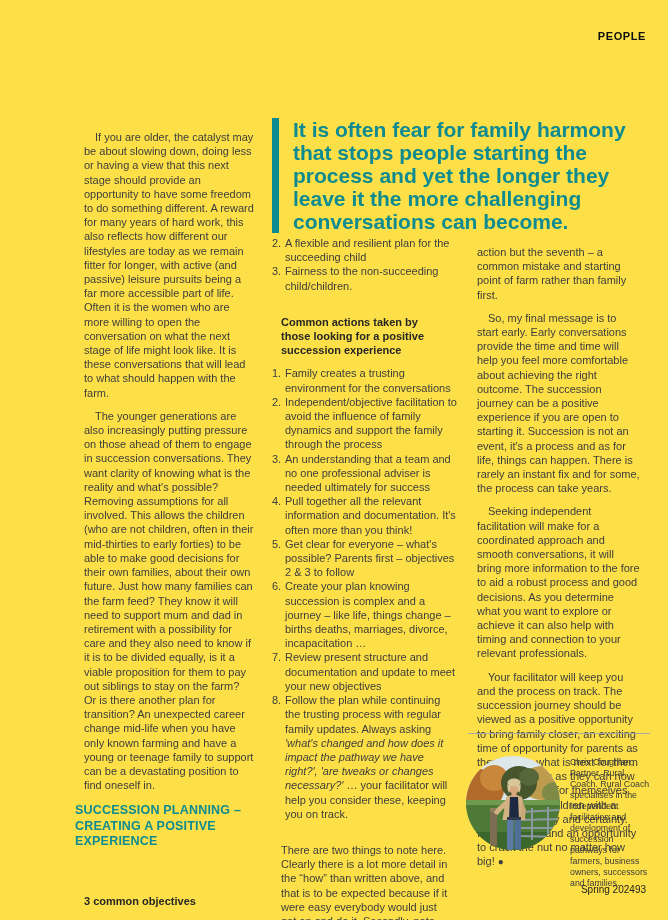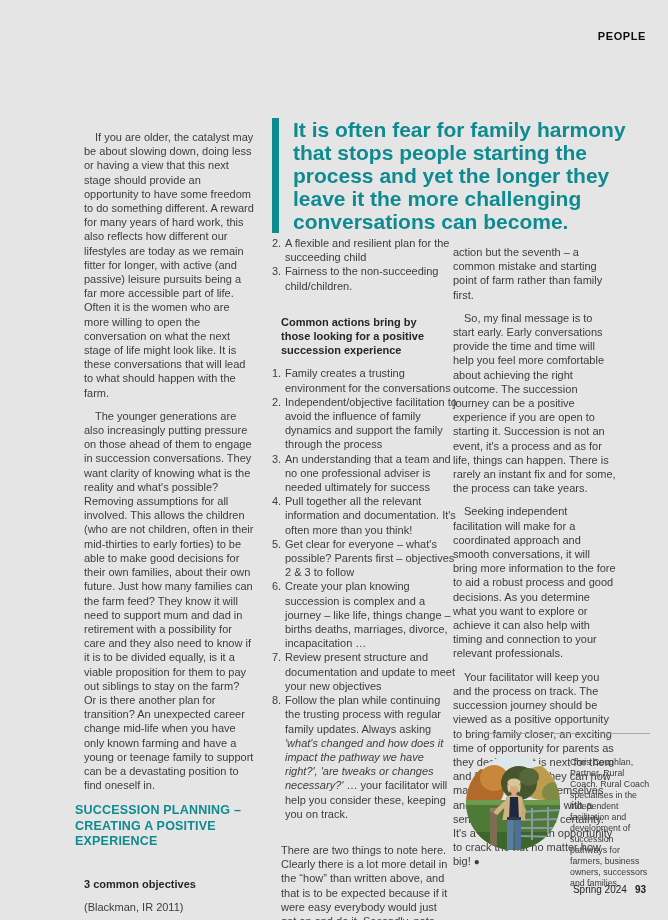--- a/index.html
+++ b/index.html
@@ -1,56 +1,56 @@
 <!DOCTYPE html>
 <html style="--teal: #0e8b91; --body: #3d3d3d;"><head>
 <meta charset="utf-8">
 <style>
   :root { --teal:#0e8b91; --body:#3d3d3d; }
   html,body { margin:0; padding:0; background:#ffffff; }
-  .page { position:relative; width:668px; height:920px; background:#e5e5e5;
+  .page { position:relative; width:668px; height:920px; background:#fde047;
           font-family:"Liberation Sans", sans-serif; overflow:hidden; }
 
   .section-label { position:absolute; top:30px; right:22px; font-size:11px;
                    font-weight:bold; letter-spacing:0.6px; color:#0f0f0f; }
 
   .pull-quote { position:absolute; left:272px; top:118px; width:378px;
                 box-sizing:border-box; display:flex; }
   .pq-bar { width:7px; background:var(--teal); flex:none; }
   .pq-text { padding-left:14px; color:var(--teal); font-weight:bold;
              font-size:21px; line-height:23px; }
 
   .col { position:absolute; font-size:11px; line-height:14.2px; color:var(--body); }
   .col-1 { left:75px;  top:121px; width:188px; }
   .col-2 { left:272px; top:236px; width:185px; }
-  .col-3 { left:444px; top:236px; width:181px; }
+  .col-3 { left:468px; top:236px; width:181px; }
 
   p.body { margin:9px; }
   .indent { text-indent:11px; }
   .gap { height:13px; }
 
   .teal-heading { color:var(--teal); font-weight:bold; font-size:12.5px;
-                  line-height:15.5px; letter-spacing:0.2px; margin:11px 0 5px; }
+                  line-height:15.5px; letter-spacing:0.2px; margin:11px 0 22px; }
   .subhead { font-weight:bold; color:#262626; margin:0; }
 
   .li { display:flex; }
   .li .num { width:13px; flex:none; }
   .li .txt { flex:1; }
   .ital { font-style:italic; }
 
   .divider { position:absolute; left:468px; top:733px; width:182px; height:1px;
              background:#a8a8a8; }
 
   .photo { position:absolute; left:466px; top:756px; width:94px; height:94px;
            border-radius:50%; overflow:hidden; }
   .caption { position:absolute; left:570px; top:757px; width:80px;
              font-size:8.8px; line-height:11px; color:#3a3a3a; }
 
   .footer { position:absolute; top:884px; right:22px; font-size:10px; color:#222; }
-  .footer .pg { font-weight:bold; margin-left:8px; }
+  .footer .pg { font-weight:normal; margin-left:0; }
   .endmark { margin-left:3px; font-size:10px; }
 </style>
 </head>
 <body>
 
 <div class="page">
 
   <div class="section-label">PEOPLE</div>
 
   <div class="pull-quote">
@@ -74,21 +74,21 @@
   <div class="col col-2">
     <div class="li">
       <span class="num">2.</span>
       <span class="txt">A flexible and resilient plan for the succeeding child</span>
     </div>
     <div class="li">
       <span class="num">3.</span>
       <span class="txt">Fairness to the non-succeeding child/children.</span>
     </div>
     <div class="gap"></div>
-    <p class="body subhead">Common actions bring by those looking for a positive succession experience</p>
+    <p class="body subhead">Common actions taken by those looking for a positive succession experience</p>
     <div class="li">
       <span class="num">1.</span>
       <span class="txt">Family creates a trusting environment for the conversations</span>
     </div>
     <div class="li">
       <span class="num">2.</span>
       <span class="txt">Independent/objective facilitation to avoid the influence of family dynamics and support the family through the process</span>
     </div>
     <div class="li">
       <span class="num">3.</span>

